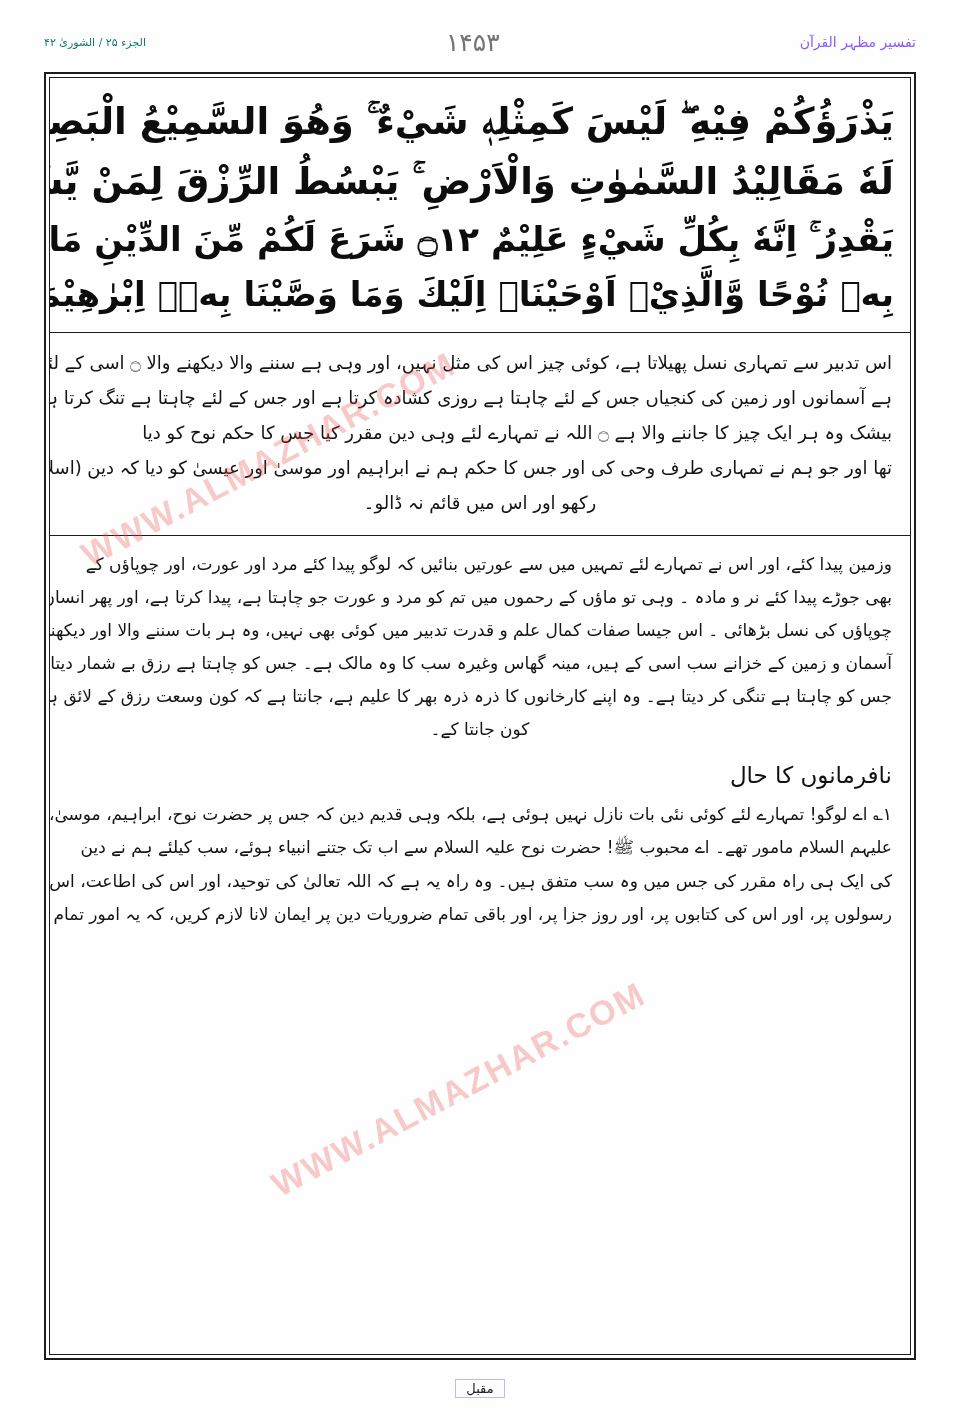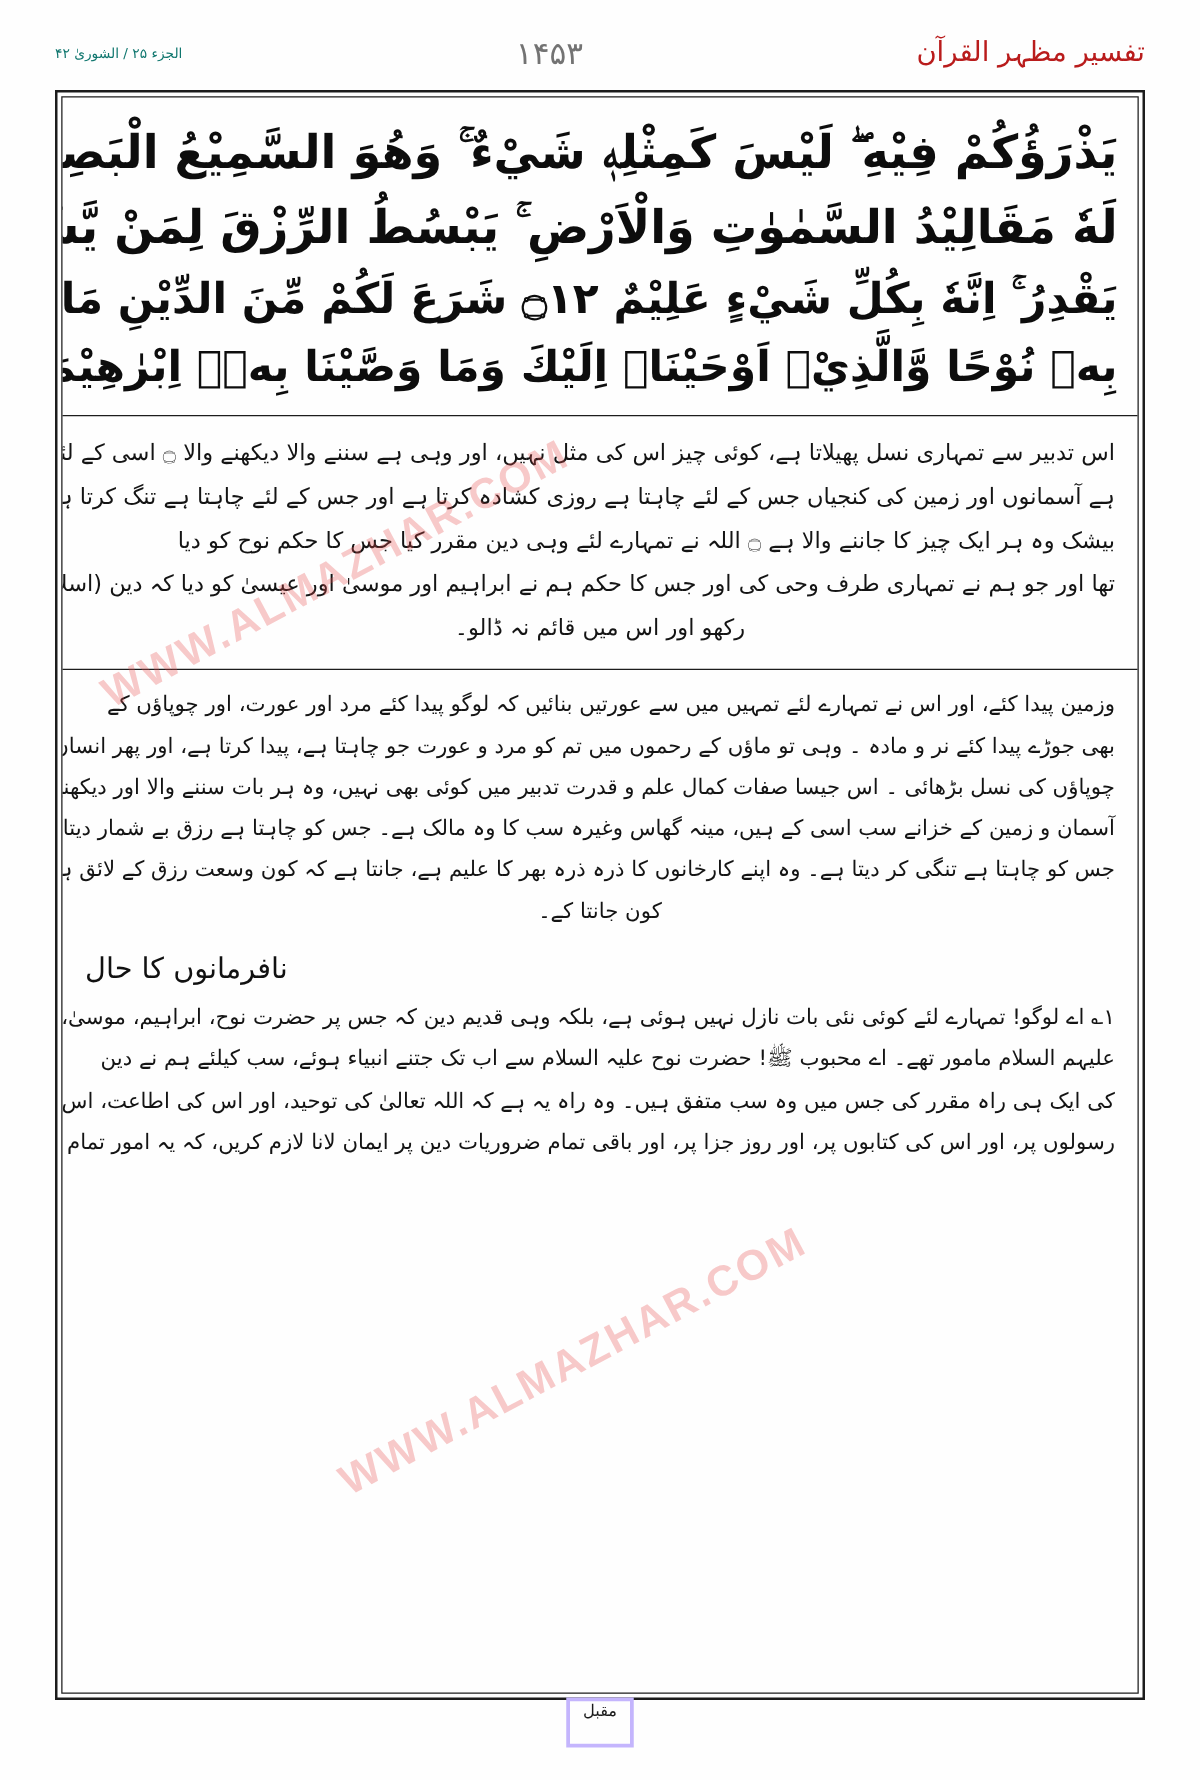--- a/index.html
+++ b/index.html
@@ -29,22 +29,22 @@
     top: 22px;
     left: 44px;
     right: 44px;
     height: 40px;
     display: flex;
     align-items: center;
     justify-content: space-between;
     direction: rtl;
   }
   .hdr-right {
-    font-size: 22px;
-    color: #b91c1c;
+    font-size: 14px;
+    color: #8b5cf6;
     white-space: nowrap;
     letter-spacing: 0.5px;
   }
   .hdr-center {
     font-size: 25px;
     color: #737373;
     letter-spacing: 1px;
   }
   .hdr-left {
     font-size: 11px;
@@ -116,21 +116,21 @@
   .ur-line.center { text-align: center; }
   .ur-line.tight  { font-size: 17px; }
 
   .sec-body {
     flex: 1 1 auto;
     padding: 12px 18px 10px 18px;
   }
 
   .sub-heading {
     direction: rtl;
-    text-align: left;
+    text-align: right;
     font-size: 23px;
     color: #111;
     margin: 16px 0 10px 0;
     letter-spacing: 0.5px;
   }
 
   
   .wm {
     position: absolute;
     color: rgba(233, 78, 78, 0.30);
@@ -151,22 +151,22 @@
     position: absolute;
     bottom: 26px;
     left: 0;
     width: 100%;
     text-align: center;
     font-size: 14px;
     color: #1a1a1a;
   }
   .footer-box {
     display: inline-block;
-    border: 3px solid #c4b5fd;
-    padding: 2px 10px 18px 10px;
+    border: 1px solid #c4b5fd;
+    padding: 2px 10px 1px 10px;
     font-size: 13px;
     line-height: 1.1;
   }
 </style>
 </head>
 <body>
 
 <div class="page">
 
   <div class="page-header">

